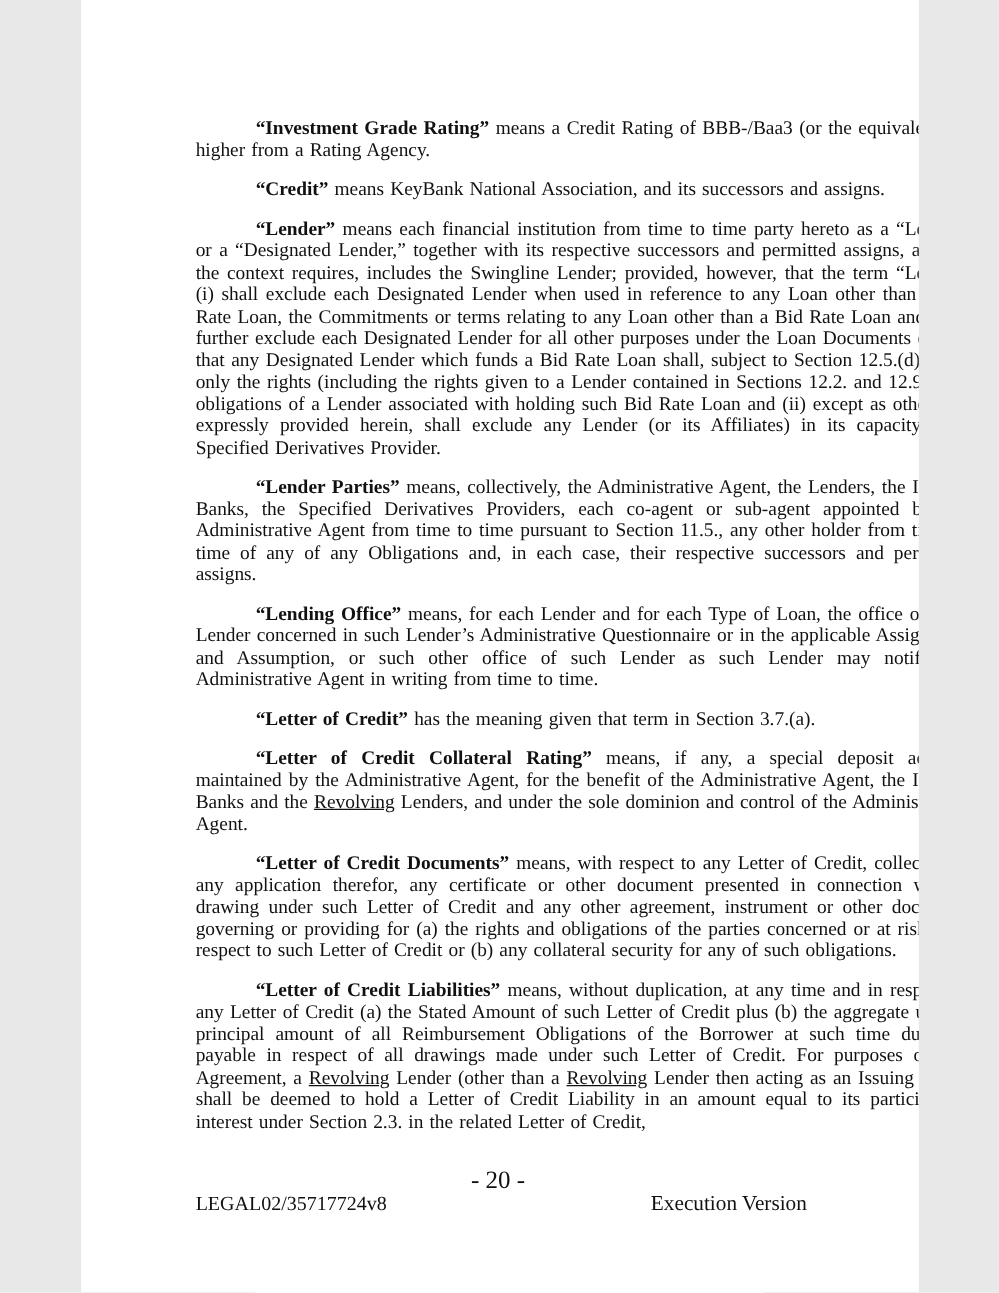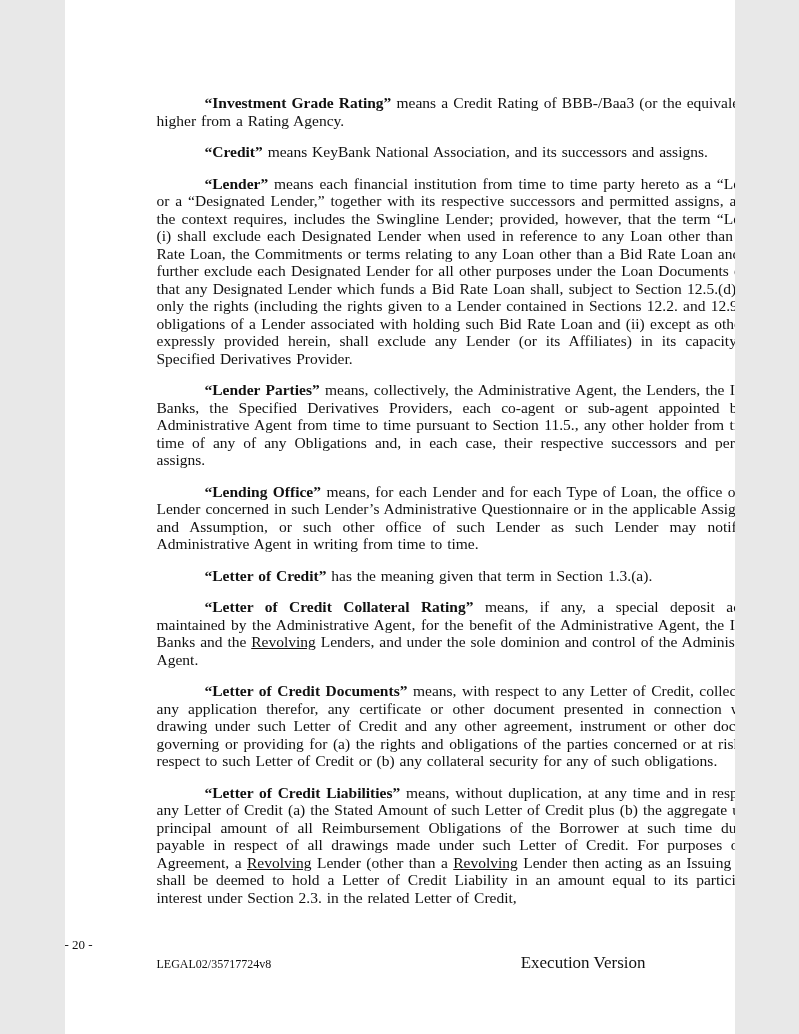--- a/index.html
+++ b/index.html
@@ -35,53 +35,53 @@
     font-weight: bold;
   }
   .u {
     text-decoration: underline;
   }
   .page-number {
     position: absolute;
     left: 0;
     right: 2px;
     top: 936px;
-    text-align: left;
-    font-size: 13px;
+    text-align: center;
+    font-size: 20px;
     line-height: 17px;
   }
   .footer-row {
     position: absolute;
     left: 92px;
     right: 89px;
     top: 953px;
     display: flex;
     justify-content: space-between;
     align-items: baseline;
   }
   .doc-id {
-    font-size: 12px;
+    font-size: 16px;
   }
   .version-label {
     font-size: 17px;
   }
 </style>
 </head>
 <body>
 
 <div class="page">
 
   <div class="doc-body">
 
   <p class="def"><span class="term">“Investment Grade Rating”</span><span> means a Credit Rating of BBB-/Baa3 (or the equivalent) or higher from a Rating Agency.</span></p>
       <p class="def"><span class="term">“Credit”</span><span> means KeyBank National Association, and its successors and assigns.</span></p>
       <p class="def"><span class="term">“Lender”</span><span> means each financial institution from time to time party hereto as a “Lender” or a “Designated Lender,” together with its respective successors and permitted assigns, and, as the context requires, includes the Swingline Lender; provided, however, that the term “Lender” (i) shall exclude each Designated Lender when used in reference to any Loan other than a Bid Rate Loan, the Commitments or terms relating to any Loan other than a Bid Rate Loan and shall further exclude each Designated Lender for all other purposes under the Loan Documents except that any Designated Lender which funds a Bid Rate Loan shall, subject to Section 12.5.(d), have only the rights (including the rights given to a Lender contained in Sections 12.2. and 12.9.) and obligations of a Lender associated with holding such Bid Rate Loan and (ii) except as otherwise expressly provided herein, shall exclude any Lender (or its Affiliates) in its capacity as a Specified Derivatives Provider.</span></p>
       <p class="def"><span class="term">“Lender Parties”</span><span> means, collectively, the Administrative Agent, the Lenders, the Issuing Banks, the Specified Derivatives Providers, each co-agent or sub-agent appointed by the Administrative Agent from time to time pursuant to Section 11.5., any other holder from time to time of any of any Obligations and, in each case, their respective successors and permitted assigns.</span></p>
       <p class="def"><span class="term">“Lending Office”</span><span> means, for each Lender and for each Type of Loan, the office of such Lender concerned in such Lender’s Administrative Questionnaire or in the applicable Assignment and Assumption, or such other office of such Lender as such Lender may notify the Administrative Agent in writing from time to time.</span></p>
-      <p class="def"><span class="term">“Letter of Credit”</span><span> has the meaning given that term in Section 1.3.(a).</span></p>
+      <p class="def"><span class="term">“Letter of Credit”</span><span> has the meaning given that term in Section 3.7.(a).</span></p>
       <p class="def"><span class="term">“Letter of Credit Collateral Rating”</span><span> means, if any, a special deposit account maintained by the Administrative Agent, for the benefit of the Administrative Agent, the Issuing Banks and the </span><span class="u">Revolving</span><span> Lenders, and under the sole dominion and control of the Administrative Agent.</span></p>
       <p class="def"><span class="term">“Letter of Credit Documents”</span><span> means, with respect to any Letter of Credit, collectively, any application therefor, any certificate or other document presented in connection with a drawing under such Letter of Credit and any other agreement, instrument or other document governing or providing for (a) the rights and obligations of the parties concerned or at risk with respect to such Letter of Credit or (b) any collateral security for any of such obligations.</span></p>
       <p class="def"><span class="term">“Letter of Credit Liabilities”</span><span> means, without duplication, at any time and in respect of any Letter of Credit (a) the Stated Amount of such Letter of Credit plus (b) the aggregate unpaid principal amount of all Reimbursement Obligations of the Borrower at such time due and payable in respect of all drawings made under such Letter of Credit.  For purposes of this Agreement, a </span><span class="u">Revolving</span><span> Lender (other than a </span><span class="u">Revolving</span><span> Lender then acting as an Issuing Bank) shall be deemed to hold a Letter of Credit Liability in an amount equal to its participation interest under Section 2.3. in the related Letter of Credit,</span></p>
     </div>
 
   <div class="page-number">- 20 -</div>
 
   <div class="footer-row">
     <span class="doc-id">LEGAL02/35717724v8</span>
     <span class="version-label">Execution Version</span>

